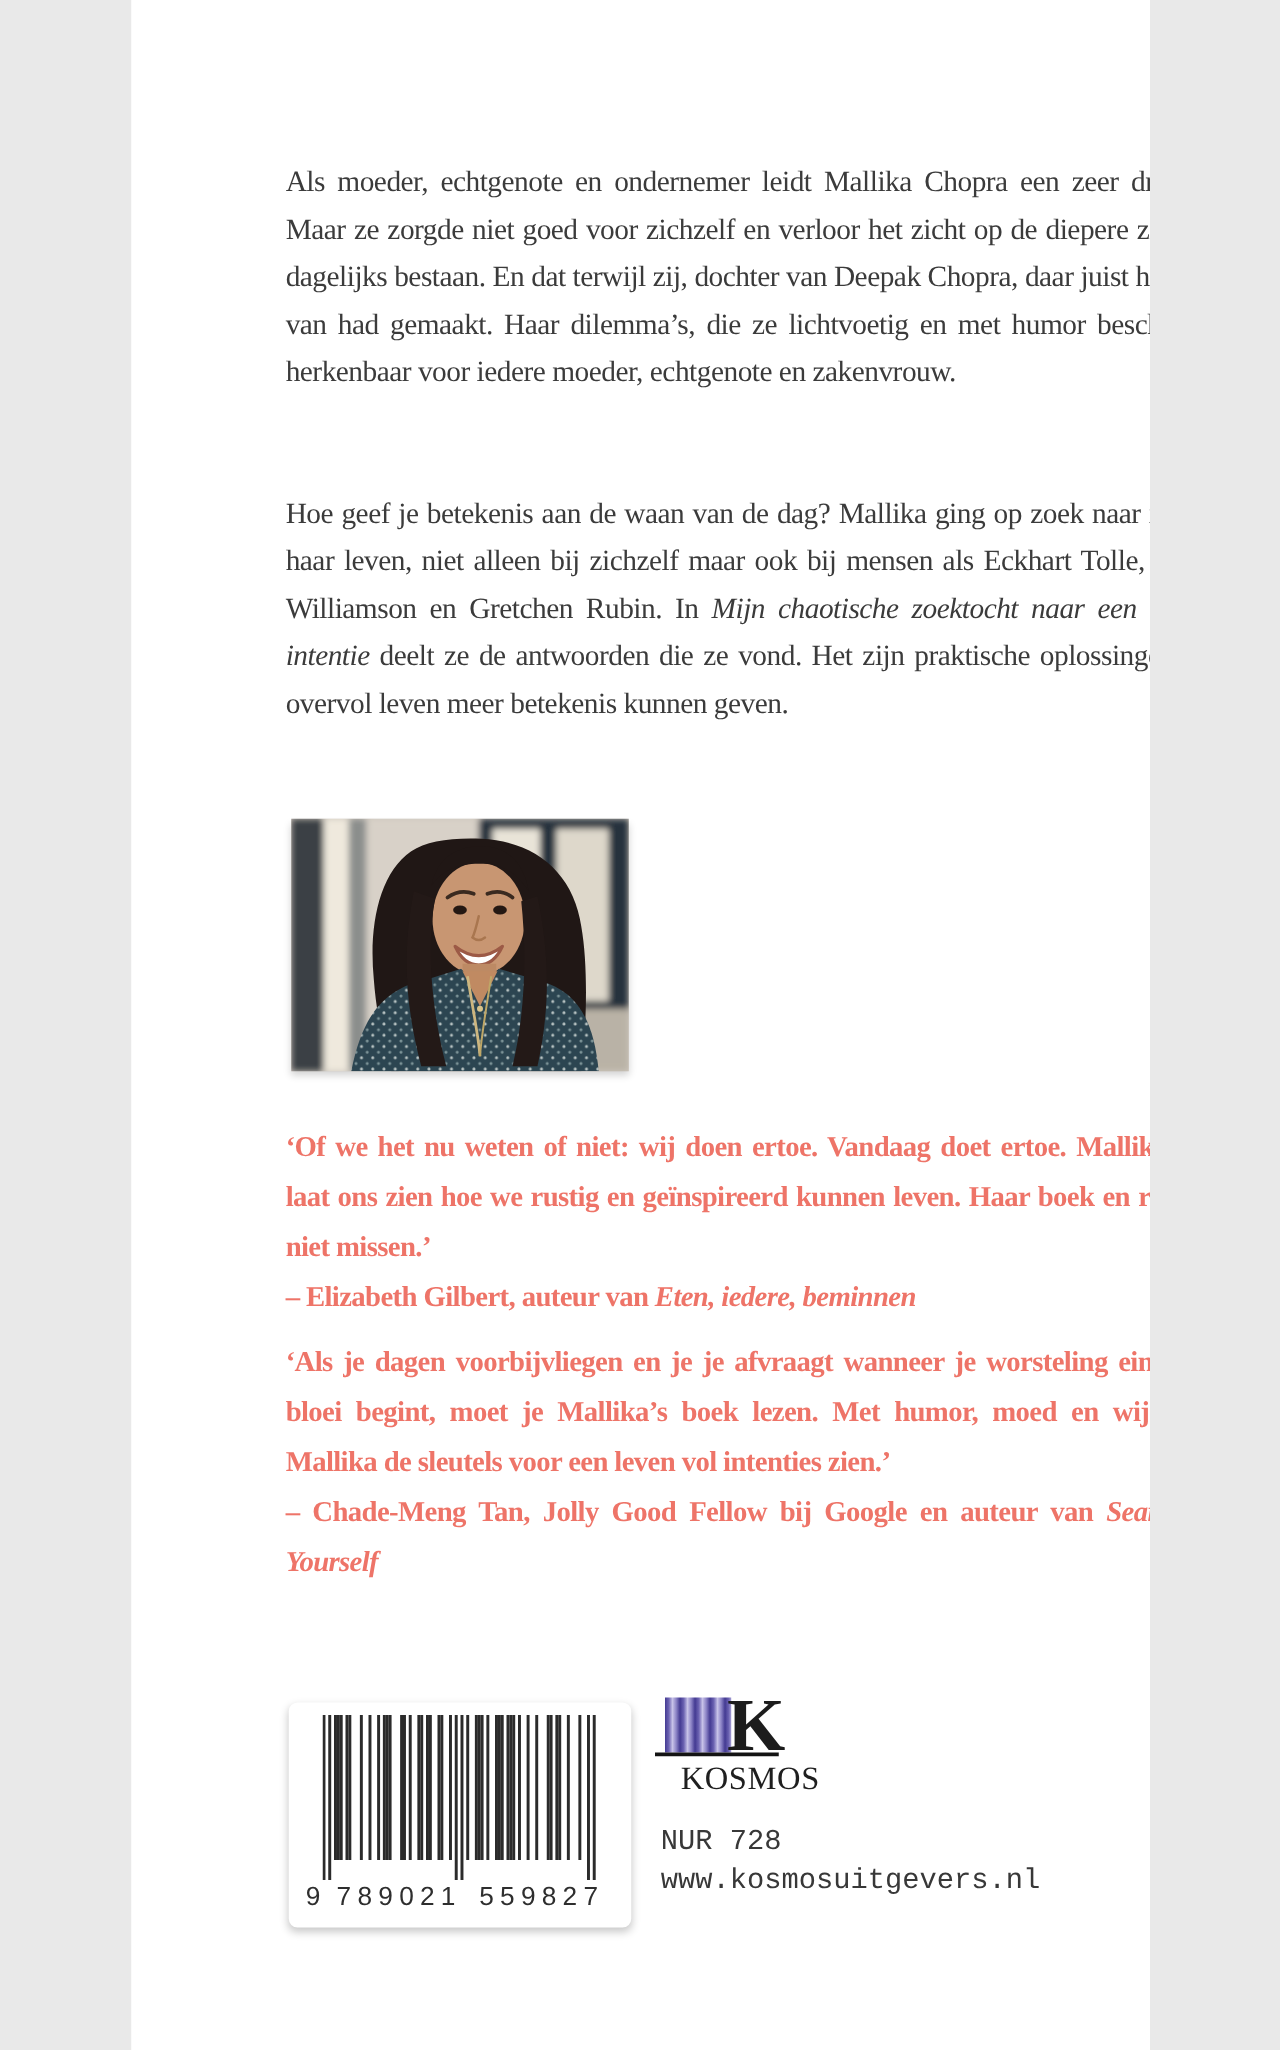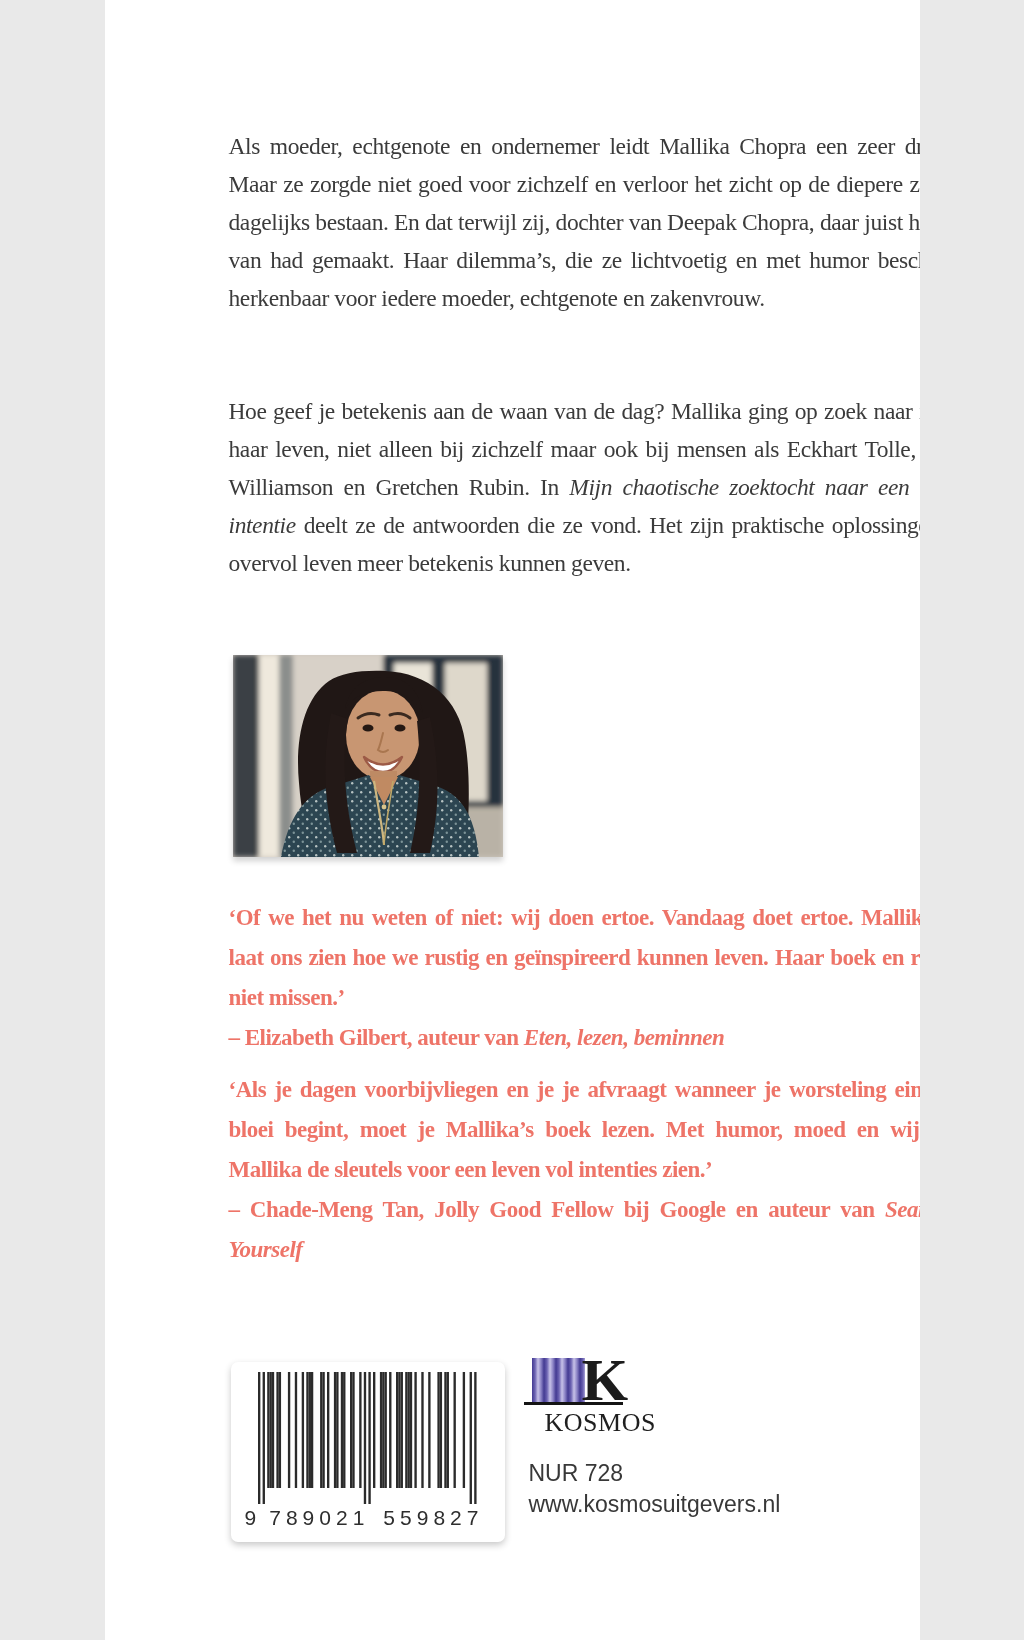--- a/index.html
+++ b/index.html
@@ -77,21 +77,21 @@
   .logo-rule{
     position:absolute; left:419px; top:1402px; width:99px; height:3px; background:#141414;
   }
   .logo-name{
     position:absolute; left:440px; top:1408px;
     font-family:Liberation Serif, serif; font-size:26px; letter-spacing:0.5px;
     color:#1f1f1f;
   }
   .pub-info{
     position:absolute; left:424px; top:1458px;
-    font-family:Liberation Sans, sans-serif; font-size:23px; line-height:31px; color:#383838;
+    font-family:Liberation Mono, monospace; font-size:23px; line-height:31px; color:#383838;
   }
   .pub-info div{white-space:nowrap;}
 </style>
 </head>
 <body>
 
 <div class="cover">
 
   <p class="body-par p1"><span>Als moeder, echtgenote en ondernemer leidt Mallika Chopra een zeer druk leven. Maar ze zorgde niet goed voor zichzelf en verloor het zicht op de diepere zin van het dagelijks bestaan. En dat terwijl zij, dochter van Deepak Chopra, daar juist haar missie van had gemaakt. Haar dilemma’s, die ze lichtvoetig en met humor beschrijft, zijn herkenbaar voor iedere moeder, echtgenote en zakenvrouw.</span></p>
 
@@ -142,21 +142,21 @@
       <path d="M160,126 C155,158 152,174 151,190" stroke="#bfa767" stroke-width="1.6" fill="none"></path>
       <circle cx="151" cy="152" r="2.4" fill="#d8c48c"></circle>
 
       <path d="M98,58 C88,110 92,152 104,198 L124,198 C112,152 108,104 115,64 Z" fill="#231917"></path>
       <path d="M197,62 C207,110 207,152 197,198 L177,198 C188,152 188,104 184,66 Z" fill="#231917"></path>
     </svg>
   </div>
 
 
   <div class="quote q1"><span>‘Of we het nu weten of niet: wij doen ertoe. Vandaag doet ertoe. Mallika Chopra laat ons zien hoe we rustig en geïnspireerd kunnen leven. Haar boek en reis mag je niet missen.’</span><br>
-    <span>– Elizabeth Gilbert, auteur van </span><em>Eten, lezen, beminnen</em>
+    <span>– Elizabeth Gilbert, auteur van </span><em>Eten, iedere, beminnen</em>
   </div>
 
   <div class="quote q2"><span>‘Als je dagen voorbijvliegen en je je afvraagt wanneer je worsteling eindigt en je bloei begint, moet je Mallika’s boek lezen. Met humor, moed en wijsheid laat Mallika de sleutels voor een leven vol intenties zien.’</span><br>
     <span>– Chade-Meng Tan, Jolly Good Fellow bij Google en auteur van </span><em>Search Inside Yourself</em>
   </div>
 
   <div class="barcode-sticker">
     <svg id="barcode-svg" width="219" height="134" viewBox="0 0 219 134" fill="#2b2b2b" xmlns="http://www.w3.org/2000/svg">
         <rect x="0.00" y="0" width="2.36" height="132"></rect>
         <rect x="4.60" y="0" width="2.36" height="132"></rect>

